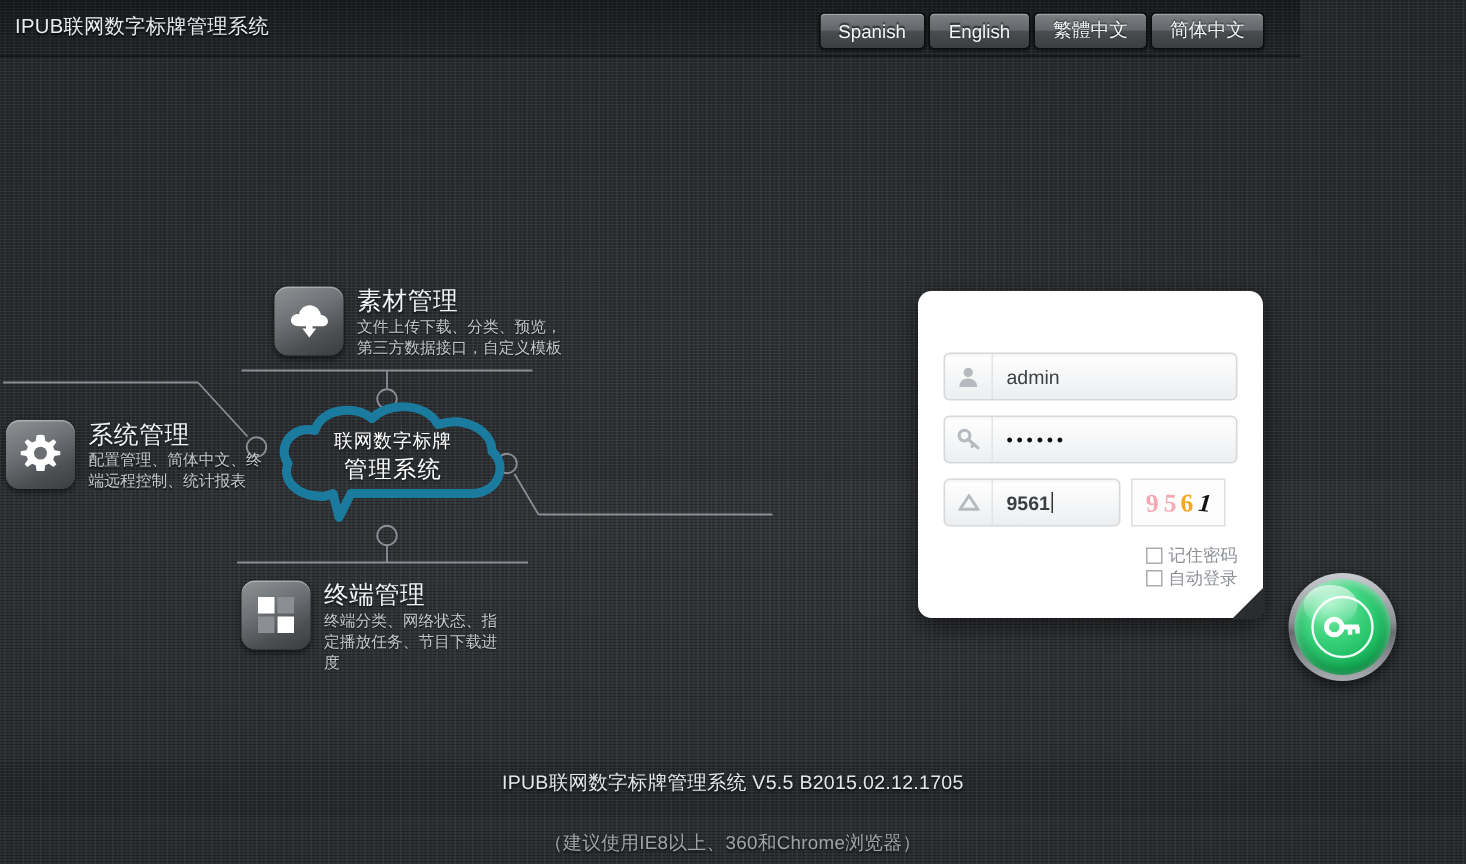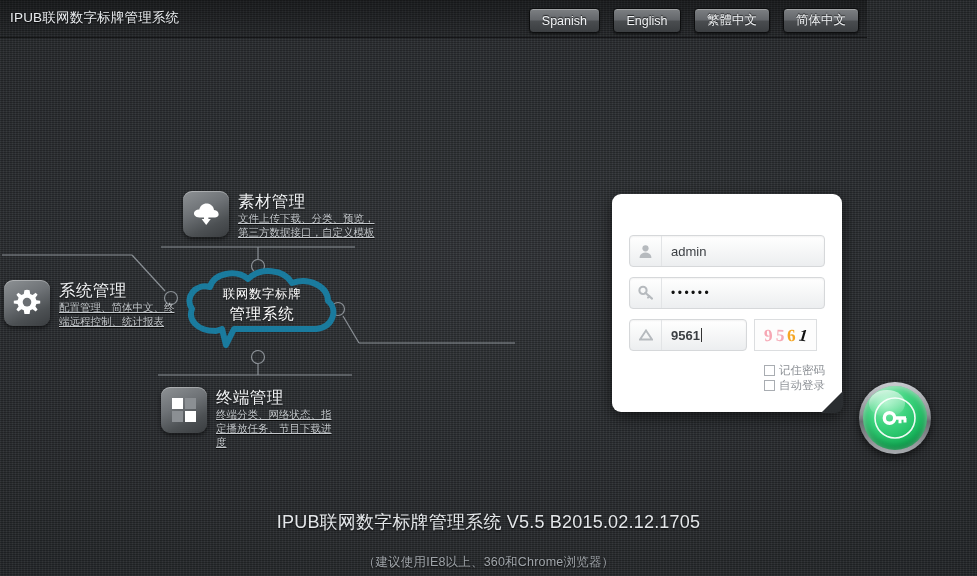--- a/index.html
+++ b/index.html
@@ -35,23 +35,23 @@
     left: 10px; top: 9px;
     font-size: 13.5px;
     color: #e9ecef;
     letter-spacing: 0.2px;
     text-shadow: 0 1px 1px rgba(0,0,0,0.8);
     white-space: nowrap;
   }
 
   #lang-bar {
     position: absolute;
-    right: 8px; top: 8px;
-    display: flex;
-    gap: 13px;
+    right: 24px; top: 8px;
+    display: flex;
+    gap: 2px;
   }
 
   .lang-btn {
     height: 25px;
     min-width: 68px;
     padding: 0 12px;
     border: 1px solid #0c0d0e;
     border-radius: 4px;
     background: linear-gradient(180deg, #7d8083 0%, #63666a 48%, #4a4d50 52%, #3b3e41 100%);
     box-shadow: inset 0 1px 0 rgba(255,255,255,0.28), 0 1px 2px rgba(0,0,0,0.55);
@@ -108,21 +108,20 @@
     text-shadow: 0 1px 2px rgba(0,0,0,0.75);
     white-space: nowrap;
   }
 
   .feature-desc {
     font-size: 10.5px;
     color: #c3c7cb;
     line-height: 14px;
     text-shadow: 0 1px 1px rgba(0,0,0,0.7);
     max-width: 140px;
-    text-decoration: underline;
   }
 
   #feature-material { left: 163px; top: 16px; padding-left: 20px; }
   #feature-system   { left: 4px;   top: 105px; }
   #feature-program  { left: 347px; top: 93px; }
   #feature-terminal { left: 161px; top: 212px; }
 
   #feature-system .feature-desc,
   #feature-terminal .feature-desc { max-width: 118px; }
   #feature-program .feature-desc { max-width: 112px; }
@@ -312,21 +311,21 @@
   }
 
   
   #footer {
     position: absolute;
     left: 0; top: 512px;
     width: 977px;
     text-align: center;
   }
   #footer-version {
-    font-size: 18px;
+    font-size: 13px;
     color: #e4e7ea;
     letter-spacing: 0.2px;
     text-shadow: 0 1px 2px rgba(0,0,0,0.8);
     line-height: 20px;
   }
   #footer-note {
     font-size: 12.5px;
     color: #9fa4a9;
     letter-spacing: 0.2px;
     text-shadow: 0 1px 2px rgba(0,0,0,0.75);

